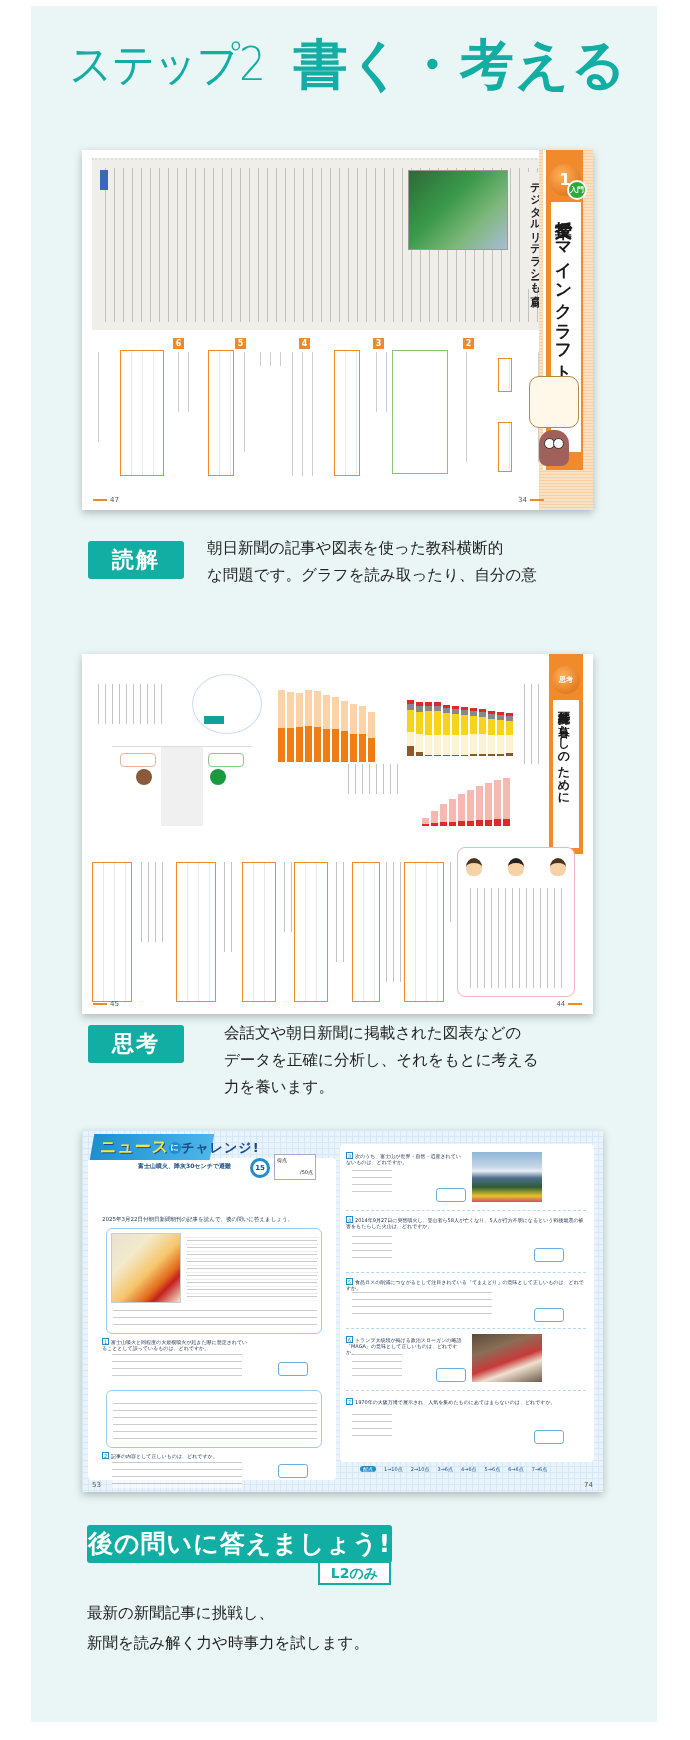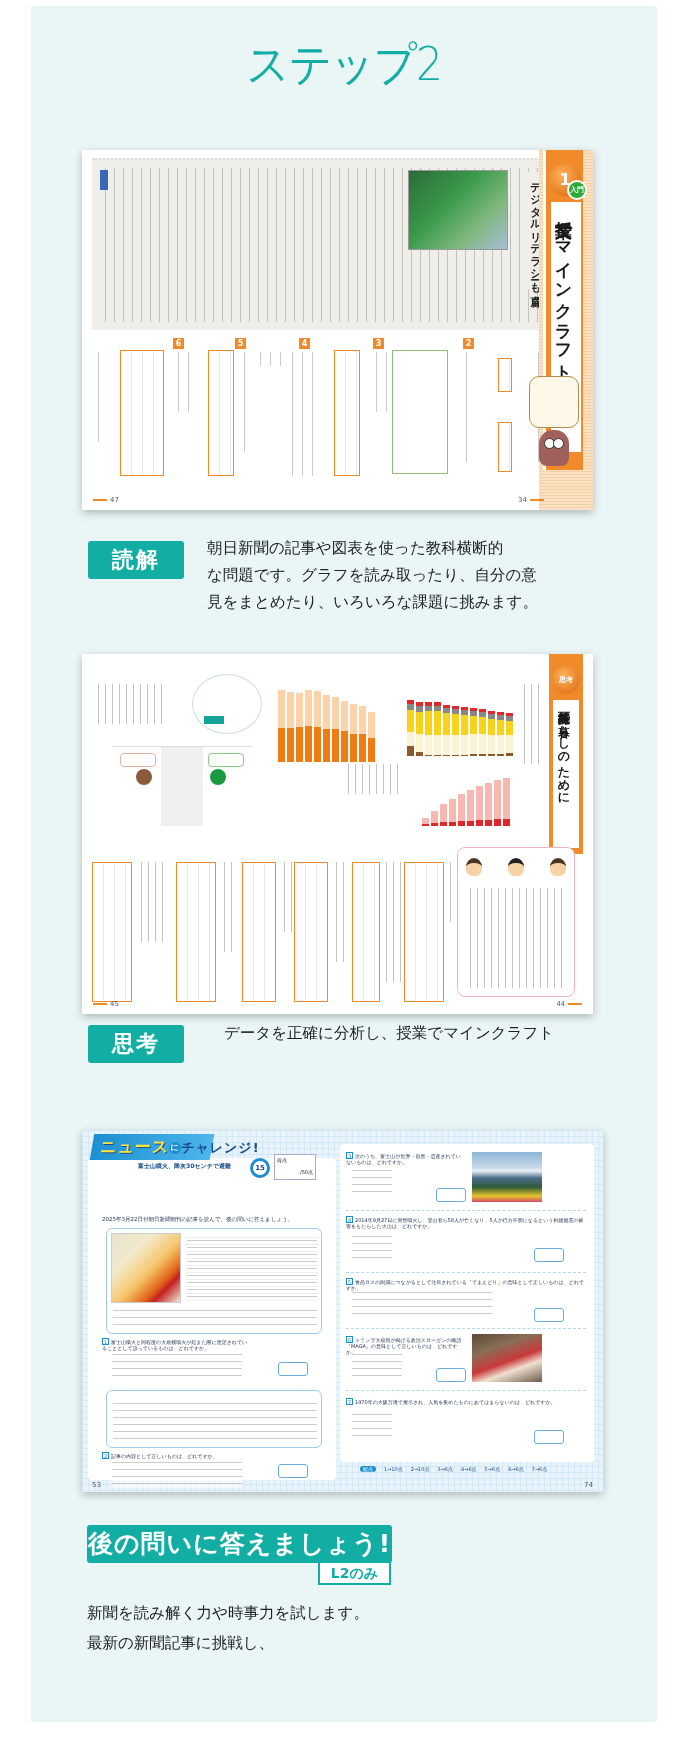--- a/index.html
+++ b/index.html
@@ -92,20 +92,21 @@
   #label3sub { position: absolute; left: 318px; top: 1561px; width: 73px; height: 24px; background: #fff; border: 2px solid #12ada3; color: #12ada3; font-weight: bold; font-size: 14px; text-align: center; line-height: 20px; }
   #desc3 { left: 87px; top: 1598px; width: 400px; font-size: 15.5px; line-height: 30px; }
 </style>
 </head>
 <body>
 
 <div class="panel"></div>
 
 <div class="header">
   <span class="step">ステップ2</span>
+  <span class="title">書く・考える</span>
 </div>
 
 <div class="spread" id="spread1">
   <div class="s1-article">
     <div class="col-lines"></div>
     <div class="bluebox"></div>
     <div class="photo"></div>
     <div class="headline">デジタルリテラシーも育成</div>
   </div>
 
@@ -148,21 +149,20 @@
   <div class="s1-owlshape"></div>
 
   <div class="page-num" style="left:8px;bottom:6px;"><span class="bar"></span><span>47</span></div>
   <div class="page-num" style="right:46px;bottom:6px;"><span>34</span><span class="bar"></span></div>
 </div>
 
 <div class="label-badge" id="label1">読解</div>
 <div class="desc" id="desc1">
   <div>朝日新聞の記事や図表を使った教科横断的</div>
   <div>な問題です。グラフを読み取ったり、自分の意</div>
-  <div>見をまとめたり、いろいろな課題に挑みます。</div>
 </div>
 
 <div class="spread" id="spread2">
 
   <div class="mini-text" style="left:12px;top:30px;width:70px;height:40px;"></div>
   <div style="position:absolute;left:110px;top:20px;width:70px;height:60px;border:1px solid #cde;border-radius:50%;"></div>
   <div style="position:absolute;left:122px;top:62px;width:20px;height:8px;background:#13a39b;"></div>
   <div style="position:absolute;left:30px;top:92px;width:140px;height:80px;background:linear-gradient(90deg,#fff 0 35%,#f0f0f0 35% 65%,#fff 65%);border-top:1px solid #ddd;">
     <div style="position:absolute;left:8px;top:6px;width:36px;height:14px;border:1px solid #e5b4a0;border-radius:4px;"></div>
     <div style="position:absolute;right:8px;top:6px;width:36px;height:14px;border:1px solid #8cc78c;border-radius:4px;"></div>
@@ -373,21 +373,23 @@
     <div class="face" style="left:92px;top:10px;"></div>
     <div class="mini-text" style="left:8px;top:40px;width:102px;height:100px;"></div>
   </div>
 
   <div class="page-num" style="left:8px;bottom:6px;"><span class="bar"></span><span>45</span></div>
   <div class="page-num" style="right:8px;bottom:6px;font-family:Liberation Mono, monospace;"><span>44</span><span class="bar"></span></div>
 </div>
 
 <div class="label-badge" id="label2">思考</div>
 <div class="desc" id="desc2">
-  <div>データを正確に分析し、授業でマインクラフト</div>
+  <div>会話文や朝日新聞に掲載された図表などの</div>
+  <div>データを正確に分析し、それをもとに考える</div>
+  <div>力を養います。</div>
 </div>
 
 <div class="spread" id="spread3">
   <div class="grid"></div>
   <div class="s3-left">
     <div class="s3-intro">2025年3月22日付朝日新聞朝刊の記事を読んで、後の問いに答えましょう。</div>
     <div class="s3-article">
       <div class="s3-map"></div>
       <div class="mini-text" style="left:80px;top:6px;width:130px;height:66px;transform:rotate(90deg) scale(0.5,2);transform-origin:center;opacity:0.3;"></div>
       <div style="position:absolute;left:80px;top:8px;width:130px;height:64px;background:repeating-linear-gradient(0deg,#fff 0 4px,#999 4px 5px,#fff 5px 7px);opacity:0.5;"></div>
@@ -448,15 +450,15 @@
     <span>6→6点</span>
     <span>7→6点</span>
   </div>
   <div class="page-num" style="left:10px;bottom:3px;">53</div>
   <div class="page-num" style="right:10px;bottom:3px;">74</div>
 </div>
 
 <div class="label-badge" id="label3">後の問いに答えましょう!</div>
 <div id="label3sub">L2のみ</div>
 <div class="desc" id="desc3">
+  <div>最新の新聞記事に挑戦し、</div>
   <div>新聞を読み解く力や時事力を試します。</div>
-  <div>最新の新聞記事に挑戦し、</div>
 </div>
 
 </body></html>

